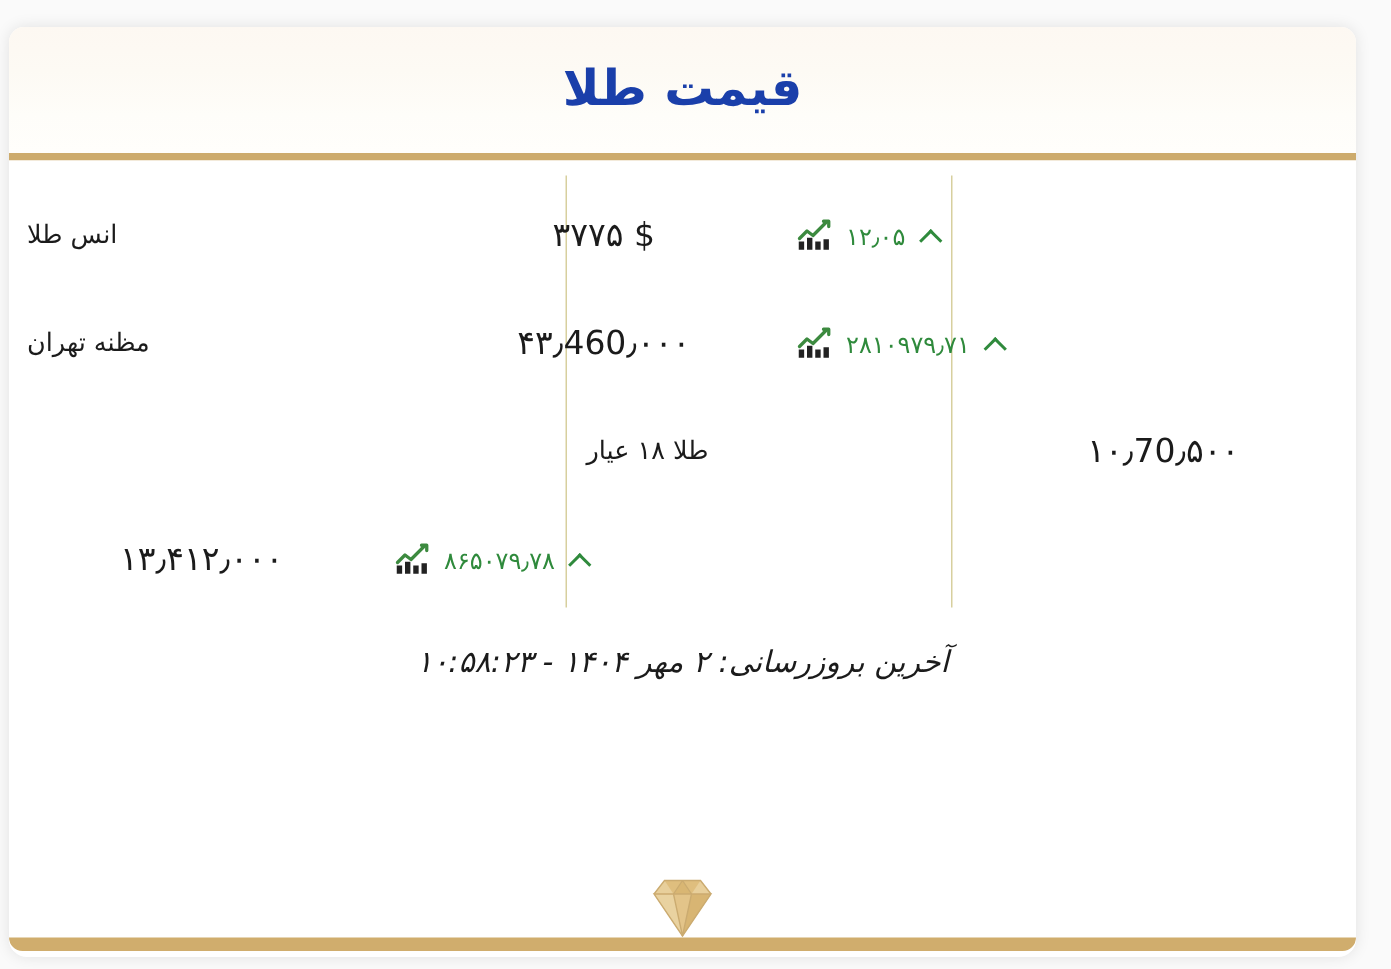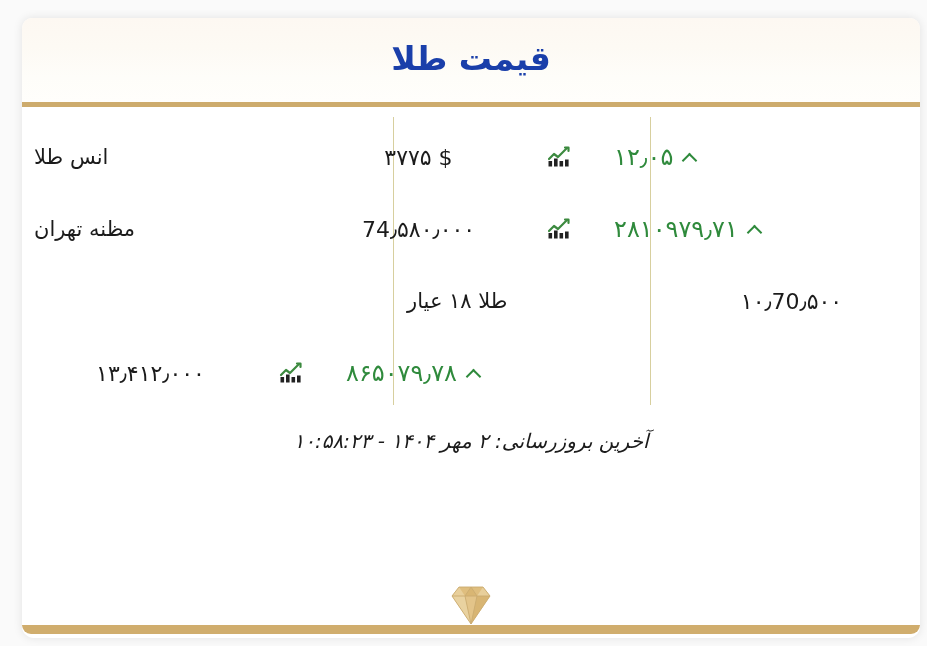--- a/index.html
+++ b/index.html
@@ -18,21 +18,21 @@
 
   .page {
     position: relative;
     width: 927px;
     height: 646px;
   }
 
   
   .card {
     position: absolute;
-    left: 22px;
+    left: 6px;
     top: 18px;
     width: 898px;
     height: 620px;
     background: #ffffff;
     border-radius: 10px 10px 12px 12px;
     box-shadow: 0 0 10px rgba(0,0,0,0.10);
     overflow: hidden;
   }
 
   
@@ -81,21 +81,21 @@
     align-items: center;
     height: 72px;
   }
 
   .col-name {
     width: 268px;
     padding-left: 12px;
     padding-right: 0;
     text-align: left;
     direction: rtl;
-    font-size: 21px;
+    font-size: 17px;
     color: #1b1b1b;
     white-space: nowrap;
   }
 
   .col-price {
     width: 257px;
     text-align: center;
     font-size: 22px;
     color: #1b1b1b;
     direction: ltr;
@@ -109,26 +109,25 @@
     align-items: center;
     gap: 9px;
     padding-right: 0;
     padding-left: 0;
     margin-right: 14px;
     direction: ltr;
     justify-content: flex-start;
   }
 
   .change-value {
-    font-size: 24px;
+    font-size: 16px;
     color: #2f8a3c;
     white-space: nowrap;
     direction: ltr;
     unicode-bidi: plaintext;
-    margin-left: 34px;
   }
 
   .caret-up {
     display: inline-block;
     width: 16px;
     height: 16px;
     position: relative;
     flex: none;
   }
   .caret-up::before {
@@ -230,21 +229,21 @@
               <path d="M2 13 L7 8 L11 11 L20 2" fill="none" stroke="#3c8a3f" stroke-width="2.2" stroke-linecap="round" stroke-linejoin="round"></path>
               <path d="M18 1.5 L21.5 1.5 L21.5 5" fill="none" stroke="#3c8a3f" stroke-width="2.2" stroke-linecap="round" stroke-linejoin="round"></path>
               <rect x="1.5" y="15" width="3.6" height="5.5" fill="#222222"></rect>
               <rect x="7" y="12.5" width="3.6" height="8" fill="#222222"></rect>
               <rect x="12.5" y="15" width="3.6" height="5.5" fill="#222222"></rect>
               <rect x="18" y="13.5" width="3.6" height="7" fill="#222222"></rect>
             </svg>
             <span class="change-value">۲۸۱۰۹۷۹٫۷۱</span>
             <span class="caret-up"></span>
           </div>
-          <div class="col-price">74٫۵۸۰٫۰۰۰</div>
+          <div class="col-price">۴۳٫460٫۰۰۰</div>
           <div class="col-name">مظنه تهران</div>
         </div>
 
         <div class="rate-row">
           <div class="col-price">۱۰٫70٫۵۰۰</div>
           <div class="col-name">طلا ۱۸ عیار</div>
         </div>
 
         <div class="rate-row">
           <div class="col-change">

